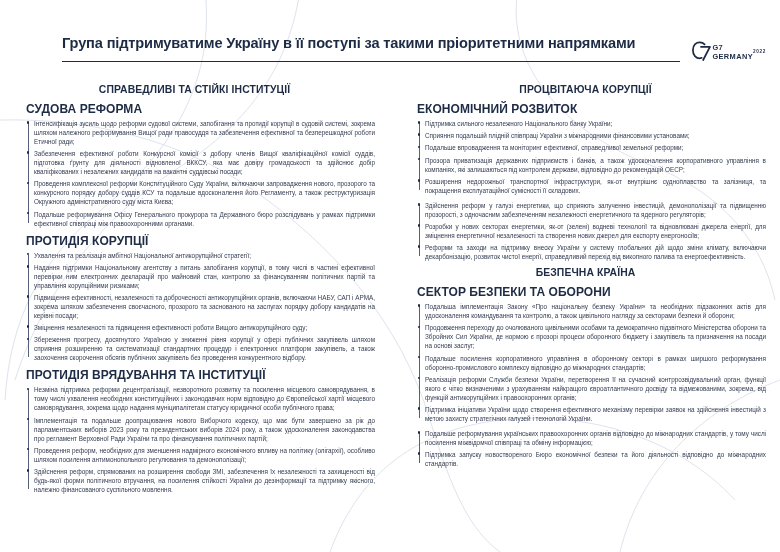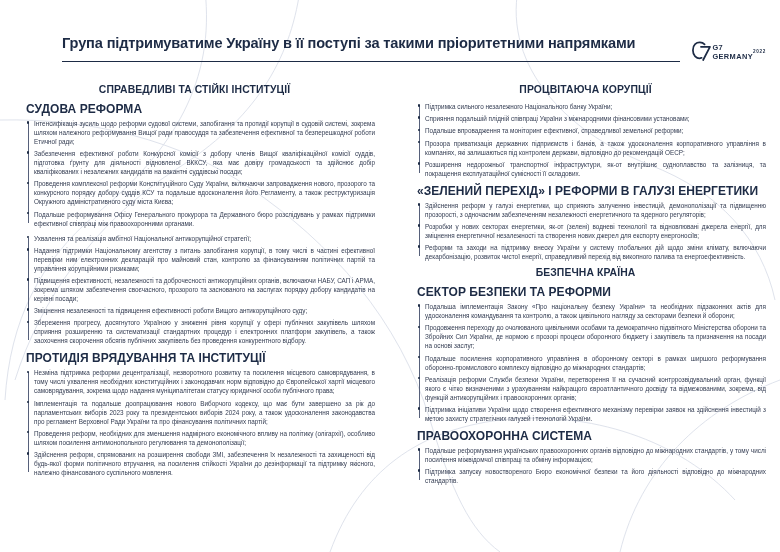--- a/index.html
+++ b/index.html
@@ -201,20 +201,21 @@
               <div class="bullet">
                 <span class="bullet-text">Забезпечення ефективної роботи Конкурсної комісії з добору членів Вищої кваліфікаційної комісії суддів, підготовка ґрунту для діяльності відновленої ВККСУ, яка має довіру громадськості та здійснює добір кваліфікованих і незалежних кандидатів на вакантні суддівські посади;</span>
               </div>
               <div class="bullet">
                 <span class="bullet-text">Проведення комплексної реформи Конституційного Суду України, включаючи запровадження нового, прозорого та конкурсного порядку добору суддів КСУ та подальше вдосконалення його Регламенту, а також реструктуризація Окружного адміністративного суду міста Києва;</span>
               </div>
               <div class="bullet">
                 <span class="bullet-text">Подальше реформування Офісу Генерального прокурора та Державного бюро розслідувань у рамках підтримки ефективної співпраці між правоохоронними органами.</span>
               </div>
             </div>
+            <div class="sub-title">ПРОТИДІЯ КОРУПЦІЇ</div>
             <div class="bullets">
               <div class="bullet">
                 <span class="bullet-text">Ухвалення та реалізація амбітної Національної антикорупційної стратегії;</span>
               </div>
               <div class="bullet">
                 <span class="bullet-text">Надання підтримки Національному агентству з питань запобігання корупції, в тому числі в частині ефективної перевірки ним електронних декларацій про майновий стан, контролю за фінансуванням політичних партій та управління корупційними ризиками;</span>
               </div>
               <div class="bullet">
                 <span class="bullet-text">Підвищення ефективності, незалежності та доброчесності антикорупційних органів, включаючи НАБУ, САП і АРМА, зокрема шляхом забезпечення своєчасного, прозорого та заснованого на заслугах порядку добору кандидатів на керівні посади;</span>
               </div>
@@ -241,71 +242,70 @@
               </div>
             </div>
           </div>
       </div>
     </div>
 
     <div class="column">
       <div>
           <div class="pillar">
             <div class="pillar-title">ПРОЦВІТАЮЧА КОРУПЦІЇ</div>
+            <div class="sub-title">ЕКОНОМІЧНИЙ РОЗВИТОК</div>
             <div class="bullets">
               <div class="bullet">
                 <span class="bullet-text">Підтримка сильного незалежного Національного банку України;</span>
               </div>
               <div class="bullet">
                 <span class="bullet-text">Сприяння подальшій плідній співпраці України з міжнародними фінансовими установами;</span>
               </div>
               <div class="bullet">
                 <span class="bullet-text">Подальше впровадження та моніторинг ефективної, справедливої земельної реформи;</span>
               </div>
               <div class="bullet">
                 <span class="bullet-text">Прозора приватизація державних підприємств і банків, а також удосконалення корпоративного управління в компаніях, які залишаються під контролем держави, відповідно до рекомендацій ОЕСР;</span>
               </div>
               <div class="bullet">
                 <span class="bullet-text">Розширення недорожньої транспортної інфраструктури, як-от внутрішнє судноплавство та залізниця, та покращення експлуатаційної сумісності її складових.</span>
               </div>
             </div>
-            <div class="sub-title">«ЗЕЛЕНИЙ ПЕРЕХІД» І РЕФОРМИ В ГАЛУЗІ ЕНЕРГЕТИКИ</div>
             <div class="bullets">
               <div class="bullet">
                 <span class="bullet-text">Здійснення реформ у галузі енергетики, що сприяють залученню інвестицій, демонополізації та підвищенню прозорості, з одночасним забезпеченням незалежності енергетичного та ядерного регуляторів;</span>
               </div>
               <div class="bullet">
                 <span class="bullet-text">Розробки у нових секторах енергетики, як-от (зелені) водневі технології та відновлювані джерела енергії, для зміцнення енергетичної незалежності та створення нових джерел для експорту енергоносіїв;</span>
               </div>
               <div class="bullet">
                 <span class="bullet-text">Реформи та заходи на підтримку внеску України у систему глобальних дій щодо зміни клімату, включаючи декарбонізацію, розвиток чистої енергії, справедливий перехід від викопного палива та енергоефективність.</span>
               </div>
             </div>
           </div>
           <div class="pillar spaced">
             <div class="pillar-title">БЕЗПЕЧНА КРАЇНА</div>
-            <div class="sub-title">СЕКТОР БЕЗПЕКИ ТА РЕФОРМИ</div>
+            <div class="sub-title">СЕКТОР БЕЗПЕКИ ТА ОБОРОНИ</div>
             <div class="bullets">
               <div class="bullet">
                 <span class="bullet-text">Подальша імплементація Закону «Про національну безпеку України» та необхідних підзаконних актів для удосконалення командування та контролю, а  також цивільного нагляду за секторами безпеки й оборони;</span>
               </div>
               <div class="bullet">
                 <span class="bullet-text">Продовження переходу до очолюваного цивільними особами та демократично підзвітного Міністерства оборони та Збройних Сил України, де нормою є прозорі процеси оборонного бюджету і закупівель та призначення на посади на основі заслуг;</span>
               </div>
               <div class="bullet">
                 <span class="bullet-text">Подальше посилення корпоративного управління в оборонному секторі в рамках ширшого реформування оборонно-промислового комплексу відповідно до міжнародних стандартів;</span>
               </div>
               <div class="bullet">
                 <span class="bullet-text">Реалізація реформи Служби безпеки України, перетворення її на сучасний контррозвідувальний орган, функції якого є чітко визначеними з урахуванням найкращого євроатлантичного досвіду та відмежованими, зокрема, від функцій  антикорупційних і правоохоронних органів;</span>
               </div>
               <div class="bullet">
                 <span class="bullet-text">Підтримка ініціативи України щодо створення ефективного механізму перевірки заявок на здійснення інвестицій з метою захисту стратегічних галузей і технологій України.</span>
               </div>
             </div>
-            <div class="sub-title">ПРАВООХОРОННА СИСТЕМА</div>
             <div class="bullets">
               <div class="bullet">
                 <span class="bullet-text">Подальше реформування українських правоохоронних органів відповідно до міжнародних стандартів, у тому числі посилення міжвідомчої співпраці та обміну інформацією;</span>
               </div>
               <div class="bullet">
                 <span class="bullet-text">Підтримка запуску новоствореного Бюро економічної безпеки та його діяльності відповідно до міжнародних стандартів.</span>
               </div>
             </div>
           </div>
         </div>

